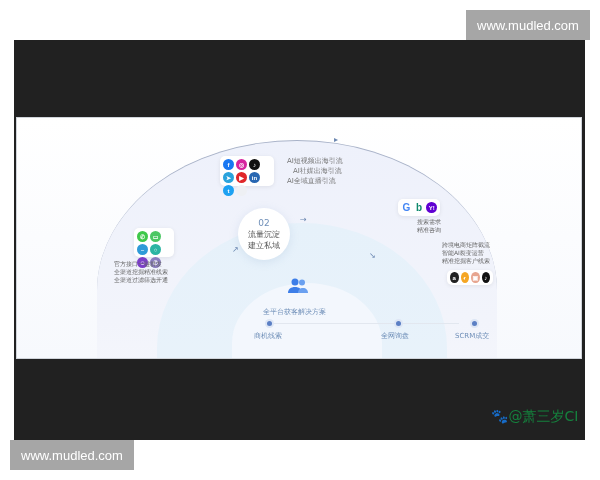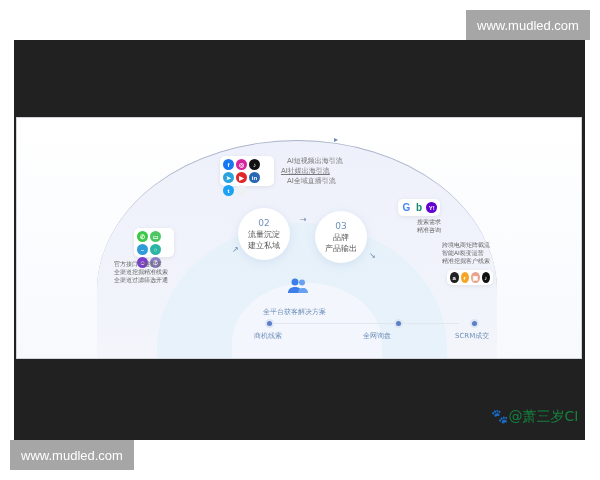--- a/index.html
+++ b/index.html
@@ -43,21 +43,21 @@
     <span class="ic" style="background:#1877f2">f</span>
     <span class="ic" style="background:#d6249f">◎</span>
     <span class="ic" style="background:#111">♪</span>
     <span class="ic" style="background:#2aa3dc">➤</span>
     <span class="ic" style="background:#e0272a">▶</span>
     <span class="ic" style="background:#2867b2">in</span>
     <span class="ic" style="background:#1da1f2">t</span>
     <span class="ic" style="background:#eef0f4"></span>
   </div>
   <div class="txt-lg" style="left:270px;top:38px;">AI短视频出海引流</div>
-  <div class="txt-lg" style="left:264px;top:48px;text-decoration:underline;">AI社媒出海引流</div>
+  <div class="txt-lg" style="left:276px;top:48px;">AI社媒出海引流</div>
   <div class="txt-lg" style="left:270px;top:58px;">AI全域直播引流</div>
 
   <div class="iconbox" style="left:117px;top:110px;width:40px;height:29px;">
     <span class="ic" style="background:#3ec84a">✆</span>
     <span class="ic" style="background:#4cc764">▭</span>
     <span class="ic" style="background:#2f9bd8">~</span>
     <span class="ic" style="background:#2bb5a3">○</span>
     <span class="ic" style="background:#7b3fc7">☺</span>
     <span class="ic" style="background:#8a7cc0">✆</span>
   </div>
@@ -83,41 +83,36 @@
     <span class="ic" style="background:#111">♪</span>
   </div>
 
   <span class="arrow" style="left:215px;top:127px;">↗</span>
   <div class="circle" style="left:221px;top:90px;width:52px;height:52px;">
     <span class="num">02</span>
     <span class="t">流量沉淀</span>
     <span class="t">建立私域</span>
   </div>
   <span class="arrow" style="left:283px;top:97px;">→</span>
-  <div class="circle" style="left:298px;top:93px;width:52px;height:52px;">
-    <span class="num">03</span>
-    <span class="t">品牌</span>
-    <span class="t">产品输出</span>
-  </div>
   <span class="arrow" style="left:352px;top:133px;">↘</span>
 
   <div style="position:absolute;left:271px;top:160px;width:20px;height:16px;">
     <svg width="20" height="16" viewBox="0 0 20 16">
         <circle cx="7" cy="4" r="3.5" fill="#3d7ee8"></circle>
         <path d="M0 15c0-4 3-6 7-6s7 2 7 6z" fill="#3d7ee8"></path>
         <circle cx="14" cy="4.5" r="3" fill="#6aa0f0"></circle>
         <path d="M10 15c0-3 2-5 5-5s5 2 5 5z" fill="#6aa0f0"></path>
       </svg>
   </div>
   <div class="bottom-label" style="left:246px;top:189px;">全平台获客解决方案</div>
 
   <div class="tline" style="left:252px;top:205px;width:190px;"></div>
   <div class="dot" style="left:250px;top:203px;"></div>
   <div class="dot" style="left:379px;top:203px;"></div>
   <div class="dot" style="left:455px;top:203px;"></div>
   <div class="bottom-label" style="left:237px;top:213px;">商机线索</div>
-  <div class="bottom-label" style="left:346px;top:213px;">全网询盘</div>
+  <div class="bottom-label" style="left:364px;top:213px;">全网询盘</div>
   <div class="bottom-label" style="left:438px;top:213px;">SCRM成交</div>
 </div>
 
 <div class="credit">🐾@萧三岁CI</div>
 
 <div class="wm wm-bot">www.mudled.com</div>
 
 </body></html>

